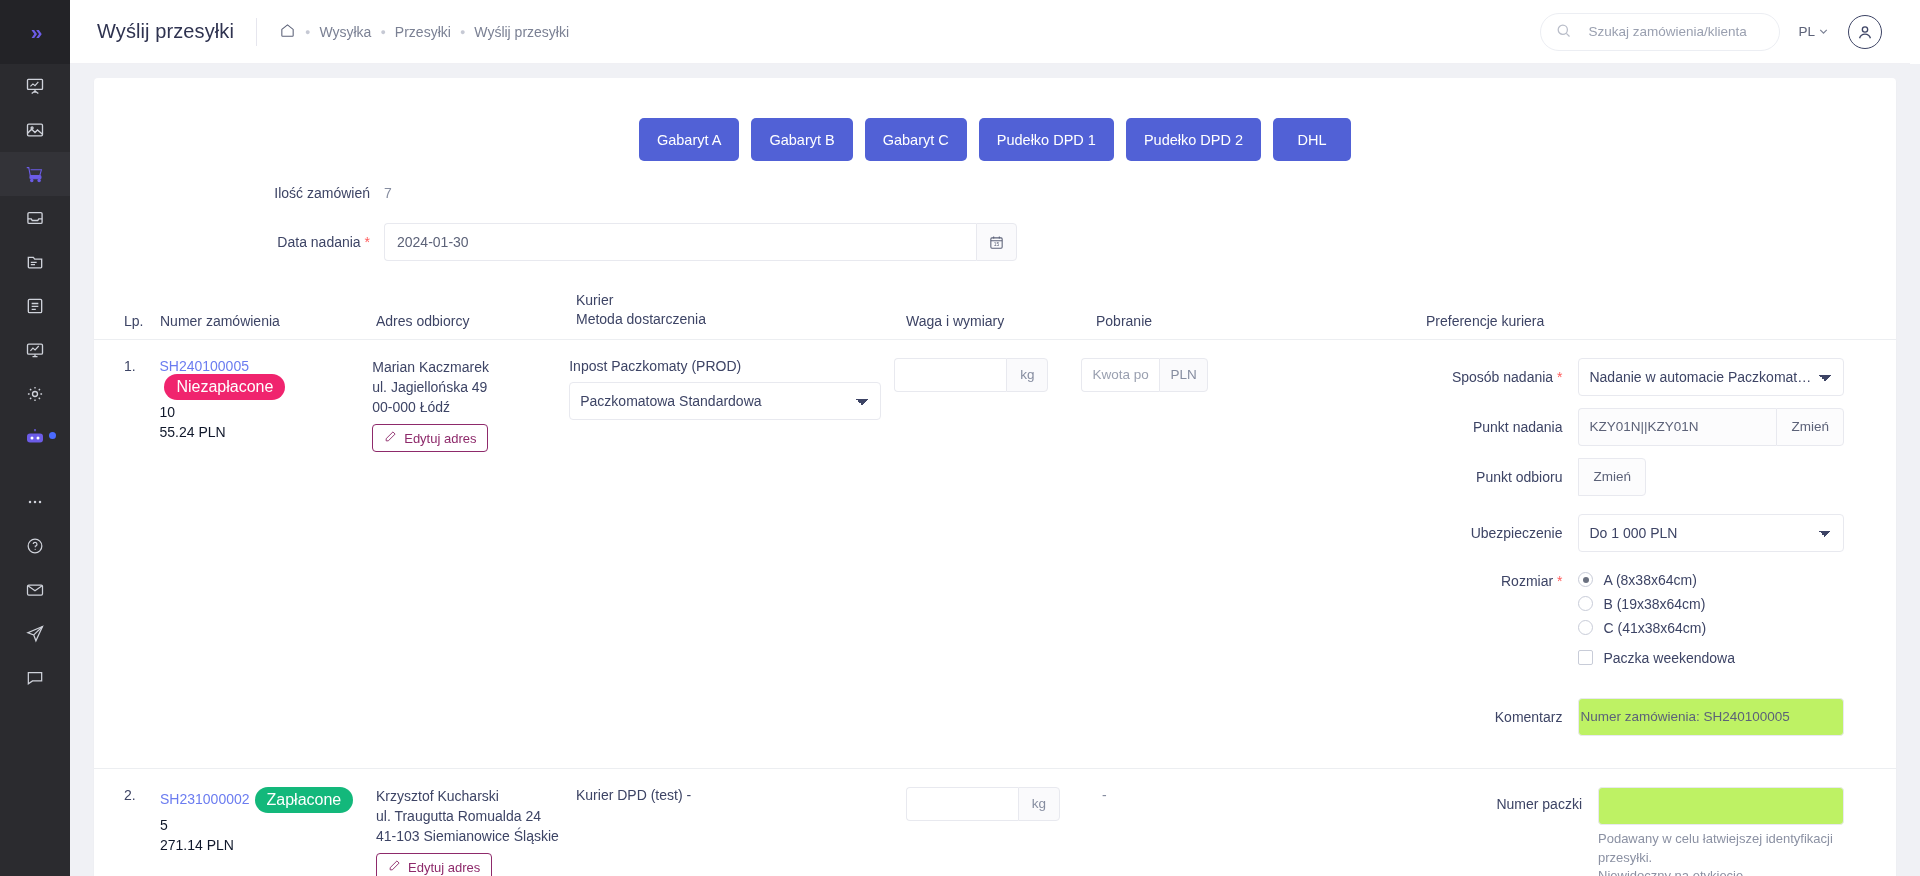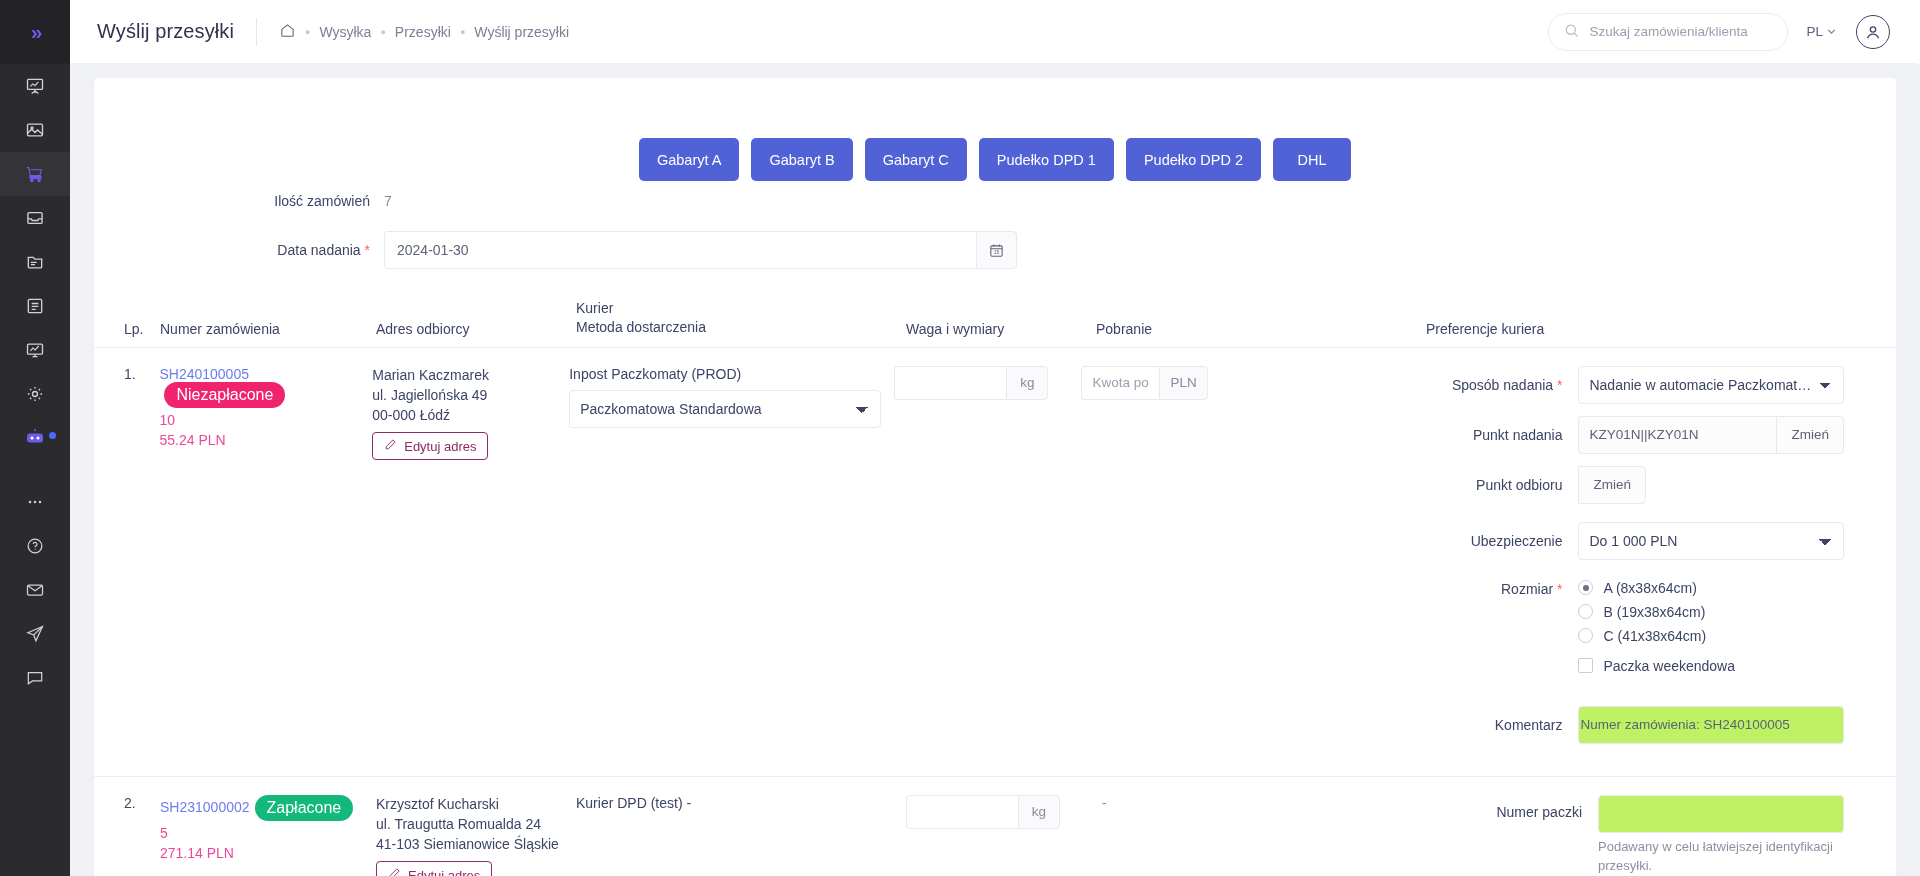--- a/index.html
+++ b/index.html
@@ -26,51 +26,51 @@
   }
   .side-icon svg{ display:block; }
   .side-icon.active{ background:#333338; }
   .side-icon .dot{
     position:absolute; right:14px; top:16px; width:7px;height:7px;border-radius:50%;
     background:#4b6bff;
   }
   .side-gap{ height:20px; }
   
   #topbar{
-    position:absolute; left:70px; top:0; right:2px; height:64px; background:#fff;
+    position:absolute; left:70px; top:0; right:10px; height:64px; background:#fff;
     display:flex; align-items:center; border-bottom:1px solid #f0f0f4;
   }
   #pagetitle{ font-size:20px; color:#2f3350; margin-left:27px; letter-spacing:.1px;}
   .vdiv{ width:1px; height:28px; background:#e6e6ee; margin:0 22px; }
   #breadcrumb{ display:flex; align-items:center; gap:9px; color:#7b8194; font-size:14px;}
   #breadcrumb .sep{ color:#c6c9d4; font-size:9px; }
   #breadcrumb a{ color:#7b8194; text-decoration:none;}
   #topright{ margin-left:auto; display:flex; align-items:center; gap:18px; padding-right:28px;}
   #searchbox{
     width:240px; height:38px; border:1px solid #eceef3; border-radius:22px;
-    display:flex; align-items:center; padding:0 14px; gap:9px; background:#fff;
+    display:flex; align-items:center; padding:0 14px; gap:16px; background:#fff;
   }
   #searchbox input{
     border:none; outline:none; font-family:inherit; font-size:13.5px; color:#3d4465;
     background:transparent; width:100%;
   }
   #searchbox input::placeholder{ color:#9aa0b0; }
   #langsel{ display:flex; align-items:center; gap:2px; color:#5c6278; font-size:13.5px; cursor:pointer;}
   .avatar{ width:34px;height:34px;border-radius:50%;border:1.6px solid #3d4465;display:flex;align-items:center;justify-content:center;color:#3d4465;}
   
   #main{
     position:absolute; left:70px; top:64px; right:0; bottom:0;
     background:#f0f1f5; overflow:hidden;
   }
   #card{
     position:absolute; left:24px; top:14px; right:24px; bottom:-240px;
     background:#fff; border-radius:4px; box-shadow:0 1px 2px rgba(0,0,0,.04);
   }
   
-  #sizebar{ display:flex; gap:12px; justify-content:center; padding-top:60px; }
+  #sizebar{ display:flex; gap:12px; justify-content:center; padding-top:40px; }
   .sizebtn{
     background:#5161d6; color:#fff; border:none; border-radius:5px;
     padding:0 18px; height:43px; font-family:inherit; font-size:14.5px; cursor:pointer;
     min-width:78px;
   }
   
   .frow{ display:flex; align-items:center; margin-top:14px; }
   .flabel{ width:290px; text-align:right; padding-right:14px; color:#3d4465; font-size:14px;}
   .req{ color:#ff5b5b; }
   .fval{ color:#868da0; font-size:14px; }
@@ -99,21 +99,21 @@
   .rowsep{ height:1px; background:#eceef1; }
   .trow{ display:flex; padding:18px 0 0 30px; }
   .cell{ font-size:14px; color:#3d4465; }
   .ordlink{ color:#6b7cf0; text-decoration:none; font-size:14px; }
   .badge{
     display:inline-block; color:#fff; border-radius:13px; padding:4px 12px;
     font-size:16px; margin-left:5px; vertical-align:middle;
   }
   .badge.unpaid{ background:#f0246e; }
   .badge.paid{ background:#13b87b; }
-  .ordline{ margin-top:4px; color:#ec4899;}
+  .ordline{ margin-top:4px; color:#0f172a;}
   .addr{ line-height:1.42; color:#3d4465;}
   .editbtn{
     margin-top:7px; display:inline-flex; align-items:center; gap:7px;
     border:1px solid #8e2a6b; color:#8e2a6b; background:#fff; border-radius:4px;
     padding:5px 11px; font-size:13px; font-family:inherit; cursor:pointer;
   }
   .kur-name{ color:#3d4465; }
   select.sel{
     margin-top:8px; width:312px; height:38px; border:1px solid #e8e9ef; border-radius:4px;
     background:#fff; font-family:inherit; font-size:14px; color:#3d4465; padding:0 10px;
@@ -368,21 +368,21 @@
 
     <div id="sizebar">
       <button class="sizebtn">Gabaryt A</button>
       <button class="sizebtn">Gabaryt B</button>
       <button class="sizebtn">Gabaryt C</button>
       <button class="sizebtn">Pudełko DPD 1</button>
       <button class="sizebtn">Pudełko DPD 2</button>
       <button class="sizebtn">DHL</button>
     </div>
 
-    <div class="frow" style="margin-top:12px;">
+    <div class="frow" style="margin-top:24px;">
       <div class="flabel">Ilość zamówień</div>
       <div class="fval">7</div>
     </div>
 
     <div class="frow" style="margin-top:22px;">
       <div class="flabel">
         <span>Data nadania</span><span class="req"> *</span>
       </div>
       <div id="dateWrap">
         <input id="dateInput" value="2024-01-30" style="">

